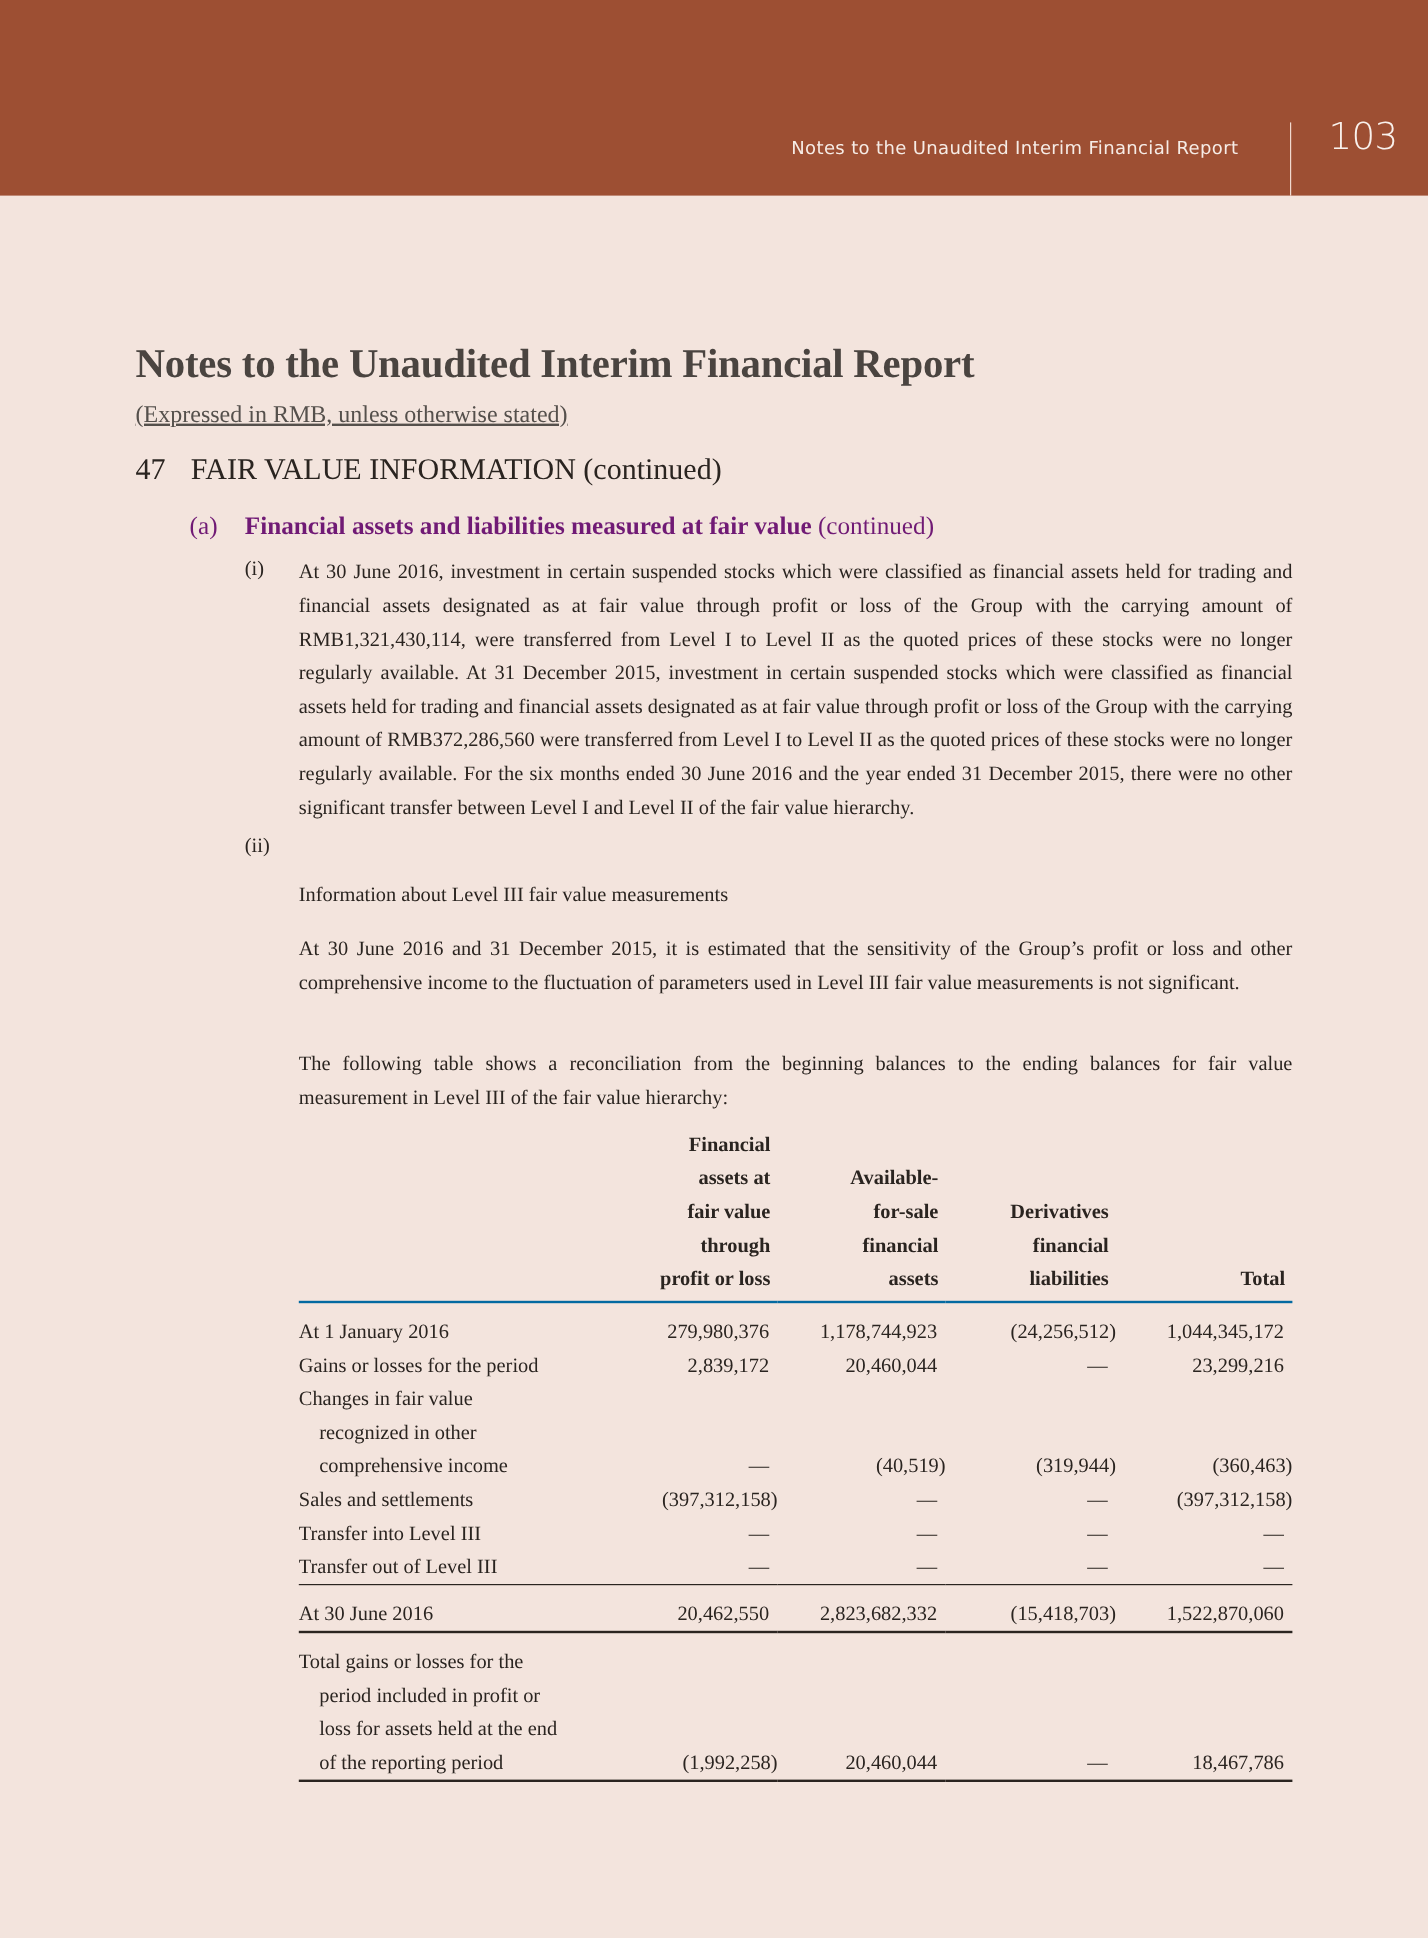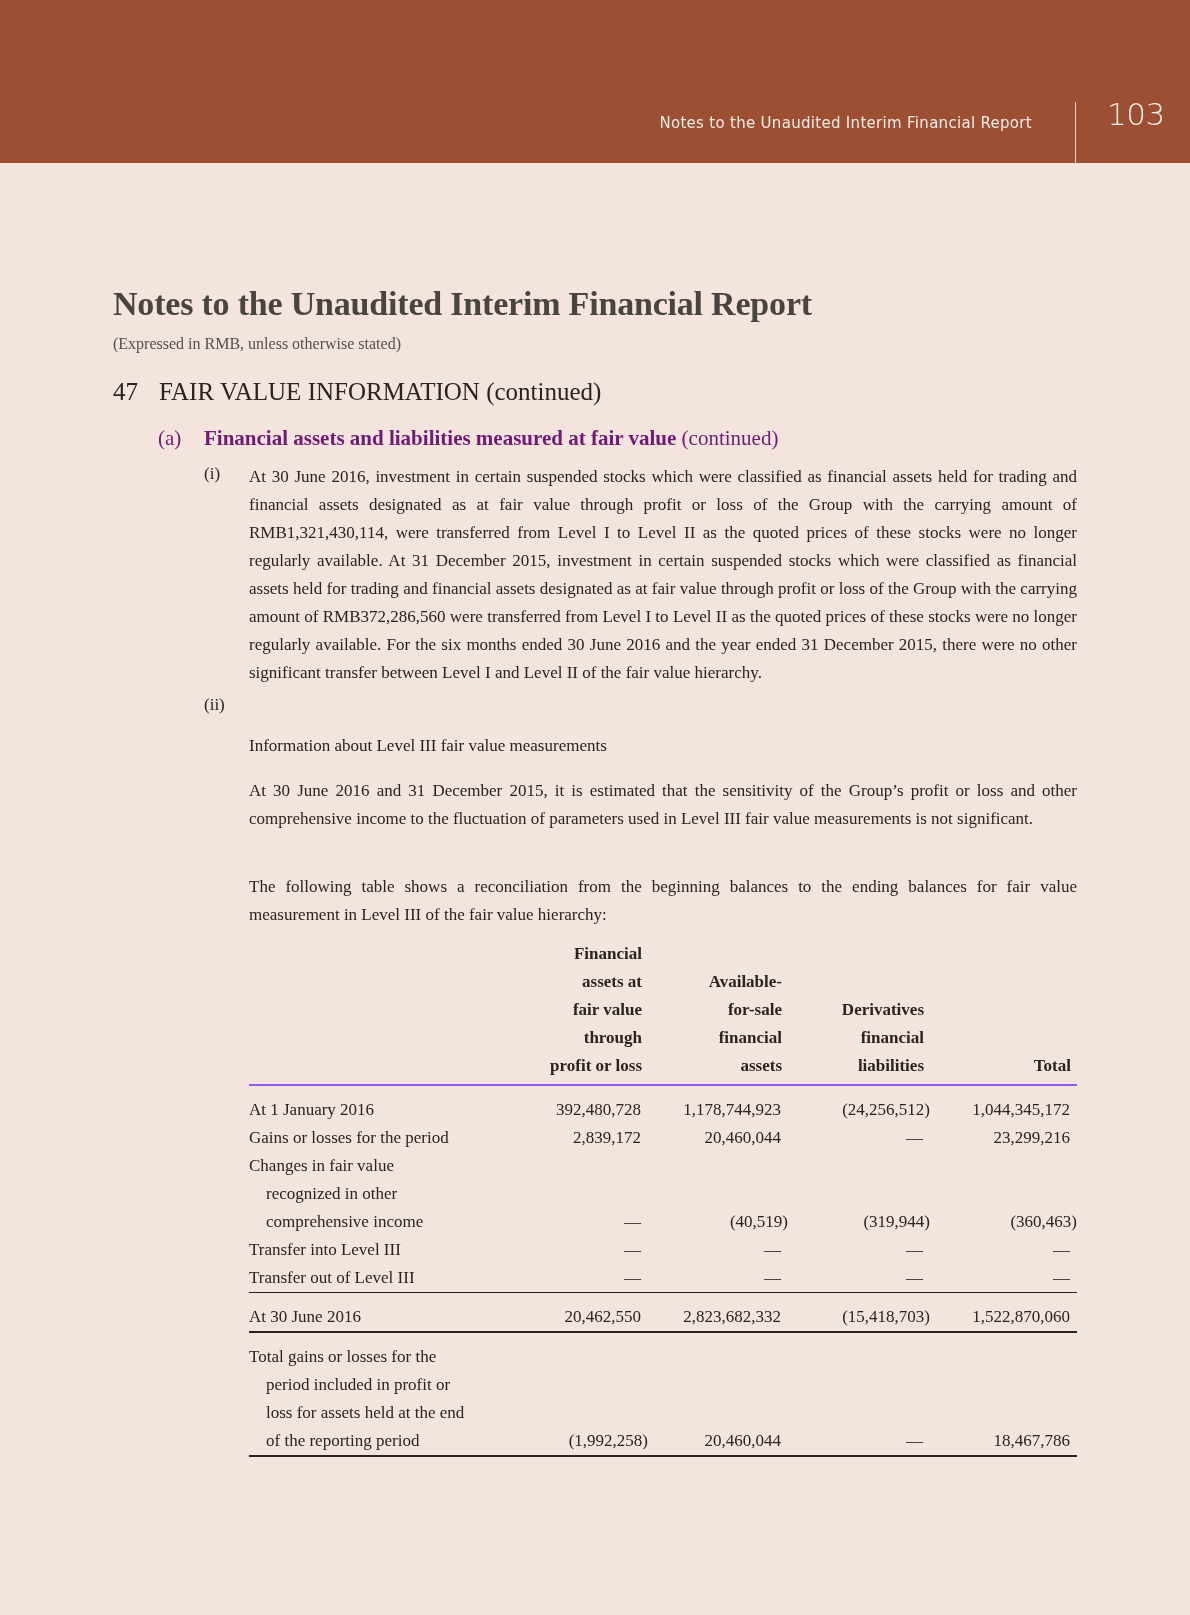--- a/index.html
+++ b/index.html
@@ -31,21 +31,21 @@
     font-family: "DejaVu Sans", sans-serif;
     font-size: 31px; font-weight: 300; letter-spacing: -0.5px;
   }
   .page-title {
     position: absolute; left: 113px; top: 285px;
     font-size: 34px; font-weight: bold; color: #4a4440;
     letter-spacing: -0.2px;
   }
   .subtitle {
     position: absolute; left: 113px; top: 335px;
-    font-size: 16px; color: #55504c;
+    font-size: 20px; color: #55504c; text-decoration: underline;
   }
   .section {
     position: absolute; left: 113px; top: 378px;
     font-size: 25px; color: #2a2420;
   }
   .section .num { display: inline-block; width: 46px; }
   .subsection {
     position: absolute; left: 158px; top: 426px;
     font-size: 21px; color: #701a75;
   }
@@ -68,21 +68,21 @@
   table.recon th {
     font-weight: bold; text-align: right; vertical-align: bottom;
     line-height: 28px; padding: 0 6px 4px 0;
   }
   table.recon td { line-height: 28px; padding: 0; }
   table.recon td.num { text-align: right; white-space: nowrap; }
   table.recon td.num.pos { padding-right: 7px; }
   table.recon td.num.neg { padding-right: 0; }
   table.recon td.label { text-align: left; }
   .indent { padding-left: 17px; display: block; }
-  tr.head-row th { border-bottom: 2px solid #8b5cf6; }
+  tr.head-row th { border-bottom: 2px solid #0369a1; }
   tr.spacer td { height: 10px; line-height: 10px; }
   tr.rule-top td { border-top: 1px solid #2a2420; }
   tr.rule-bottom td { border-bottom: 2px solid #2a2420; }
   col.c0 { width: 256px; }
   col.c1 { width: 143px; }
   col.c2 { width: 140px; }
   col.c3 { width: 142px; }
   col.c4 { width: 147px; }
 </style>
 </head>
@@ -152,21 +152,21 @@
         <td></td>
         <td></td>
         <td></td>
         <td></td>
         <td></td>
       </tr>
       <tr>
         <td class="label">
           <span style="display: block;">At 1 January 2016</span>
         </td>
-        <td class="num pos" style="vertical-align: bottom;">392,480,728</td>
+        <td class="num pos" style="vertical-align: bottom;">279,980,376</td>
         <td class="num pos" style="vertical-align: bottom;">1,178,744,923</td>
         <td class="num neg" style="vertical-align: bottom;">(24,256,512)</td>
         <td class="num pos" style="vertical-align: bottom;">1,044,345,172</td>
       </tr>
       <tr>
         <td class="label">
           <span style="display: block;">Gains or losses for the period</span>
         </td>
         <td class="num pos" style="vertical-align: bottom;">2,839,172</td>
         <td class="num pos" style="vertical-align: bottom;">20,460,044</td>
@@ -176,20 +176,29 @@
       <tr>
         <td class="label">
           <span style="display: block;">Changes in fair value</span>
           <span class="indent">recognized in other</span>
           <span class="indent">comprehensive income</span>
         </td>
         <td class="num pos" style="vertical-align: bottom;">—</td>
         <td class="num neg" style="vertical-align: bottom;">(40,519)</td>
         <td class="num neg" style="vertical-align: bottom;">(319,944)</td>
         <td class="num neg" style="vertical-align: bottom;">(360,463)</td>
+      </tr>
+      <tr>
+        <td class="label">
+          <span style="display: block;">Sales and settlements</span>
+        </td>
+        <td class="num neg" style="vertical-align: bottom;">(397,312,158)</td>
+        <td class="num pos" style="vertical-align: bottom;">—</td>
+        <td class="num pos" style="vertical-align: bottom;">—</td>
+        <td class="num neg" style="vertical-align: bottom;">(397,312,158)</td>
       </tr>
       <tr>
         <td class="label">
           <span style="display: block;">Transfer into Level III</span>
         </td>
         <td class="num pos" style="vertical-align: bottom;">—</td>
         <td class="num pos" style="vertical-align: bottom;">—</td>
         <td class="num pos" style="vertical-align: bottom;">—</td>
         <td class="num pos" style="vertical-align: bottom;">—</td>
       </tr>

